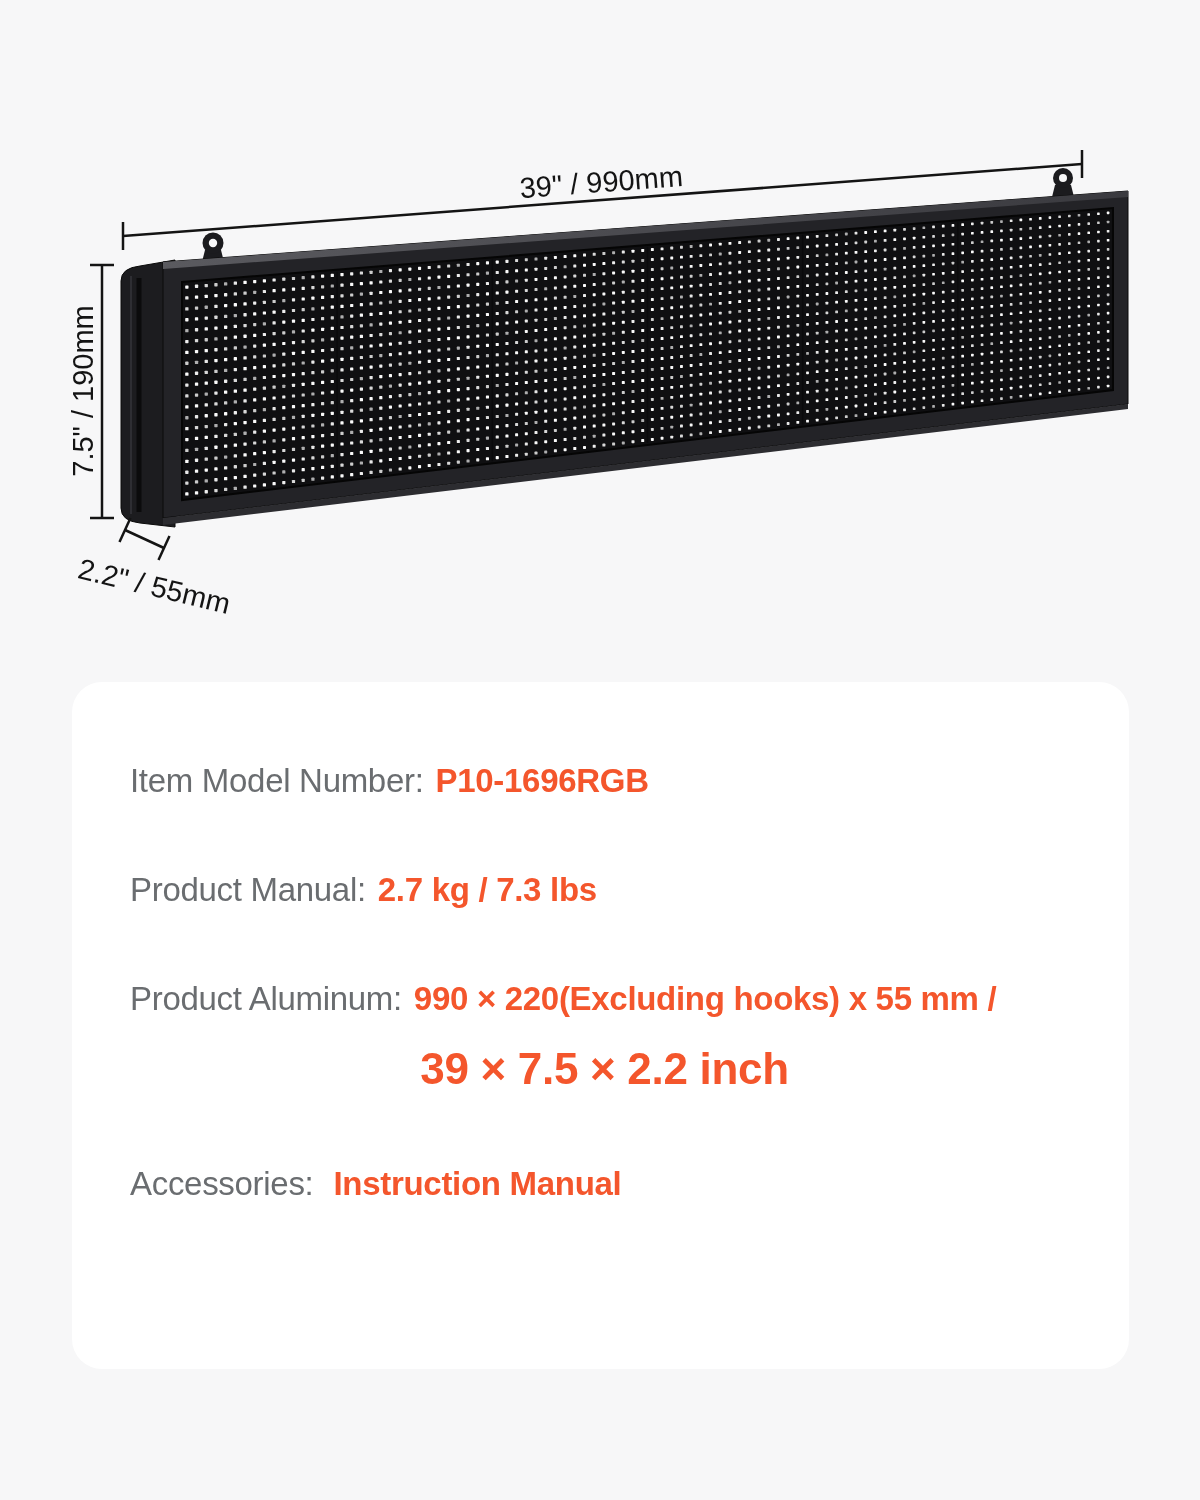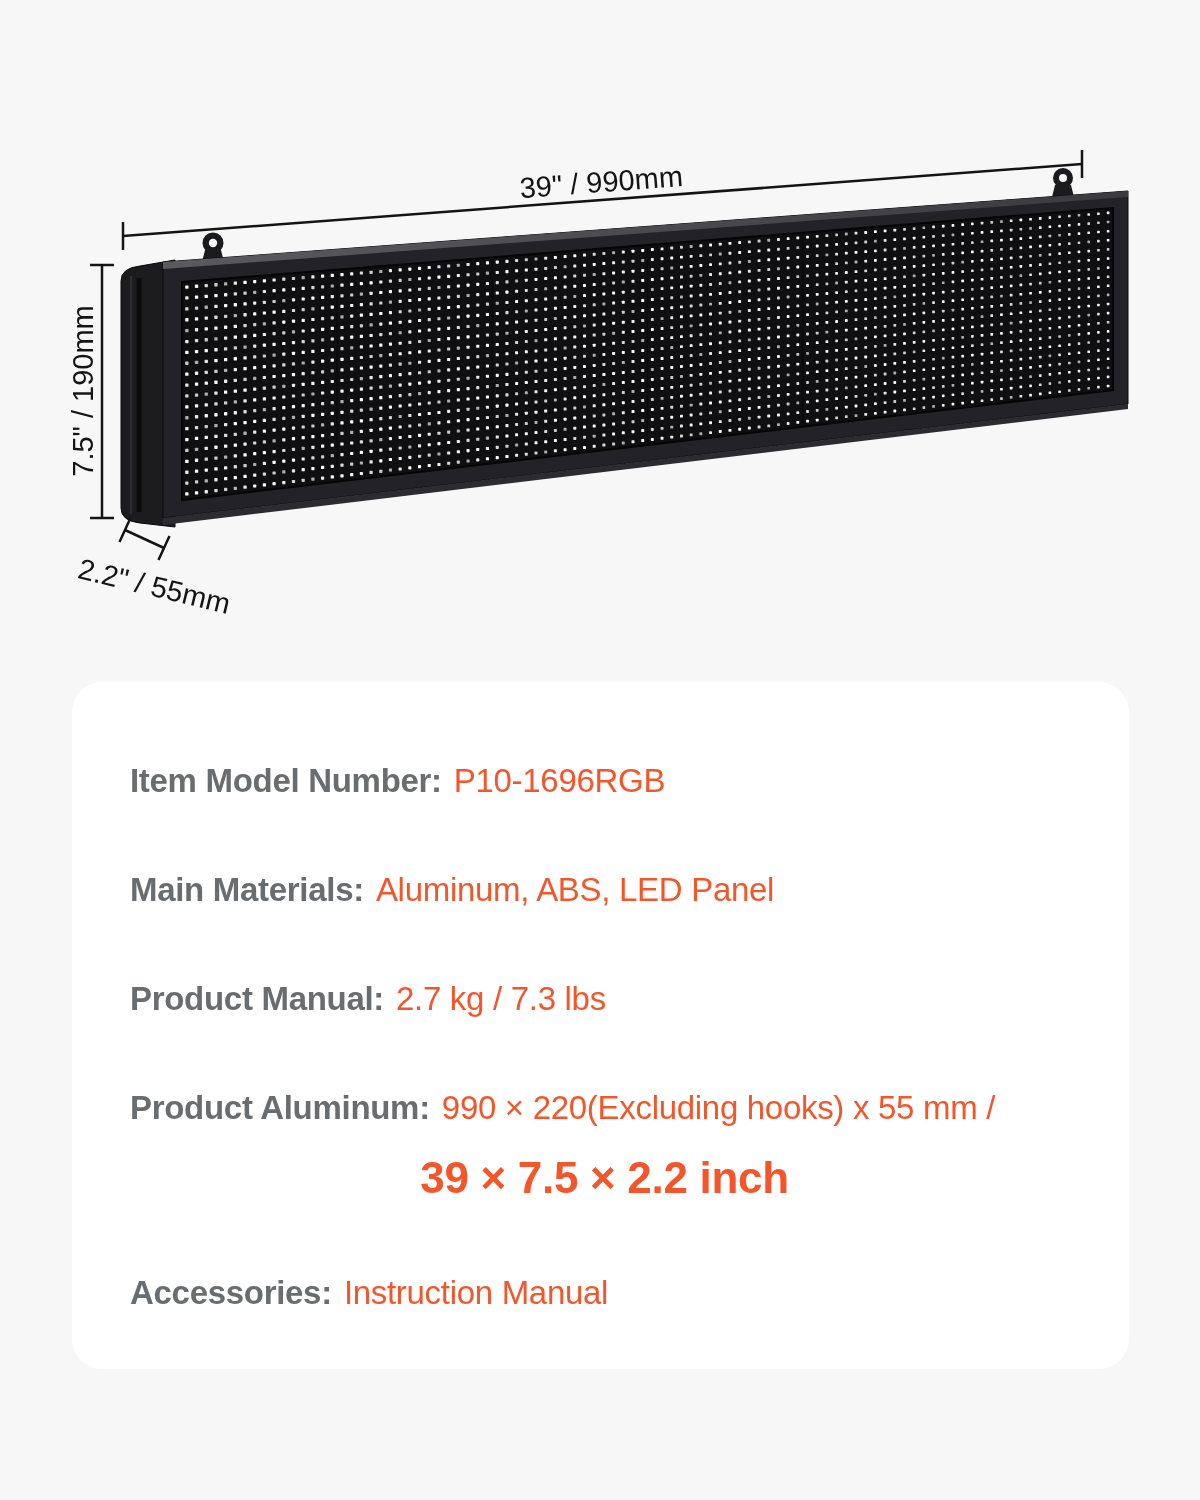--- a/index.html
+++ b/index.html
@@ -25,23 +25,23 @@
     box-sizing:border-box;
     padding:80px 50px 0 58px;
   }
   .spec-row{
     margin:0 0 70px 0;
     font-size:33px;
     line-height:1.18;
     letter-spacing:-0.3px;
     white-space:nowrap;
   }
-  .spec-label{color:#6a6d70;font-weight:700;}
-  .spec-value{color:#f4562c;font-weight:400;margin-left:12px;}
-  .gap-lg{margin-left:12px;}
+  .spec-label{color:#6a6d70;font-weight:400;}
+  .spec-value{color:#f4562c;font-weight:700;margin-left:12px;}
+  .gap-lg{margin-left:20px;}
   .spec-value-line2{
     display:block;
     text-align:center;
     color:#f4562c;
     font-weight:700;
     font-size:44px;
     letter-spacing:-0.3px;
     margin-top:24px;
   }
 </style>
@@ -2040,23 +2040,20 @@
 
   <text class="dim-label" transform="translate(152 596) rotate(13.5)" text-anchor="middle">2.2" / 55mm</text>
 </svg>
 
 <section class="spec-card">
 
   <p class="spec-row">
     <span class="spec-label">Item Model Number:</span><span class="spec-value">P10-1696RGB</span>
   </p>
 
-  <p class="spec-row">
-    <span class="spec-label">Main Materials:</span><span class="spec-value">Aluminum, ABS, LED Panel</span>
-  </p>
 
   <p class="spec-row">
     <span class="spec-label">Product Manual:</span><span class="spec-value">2.7 kg / 7.3 lbs</span>
   </p>
 
   <p class="spec-row">
     <span class="spec-label">Product Aluminum:</span><span class="spec-value">990 × 220(Excluding hooks) x 55 mm /</span>
     <span class="spec-value-line2">39 × 7.5 × 2.2 inch</span>
   </p>
 

